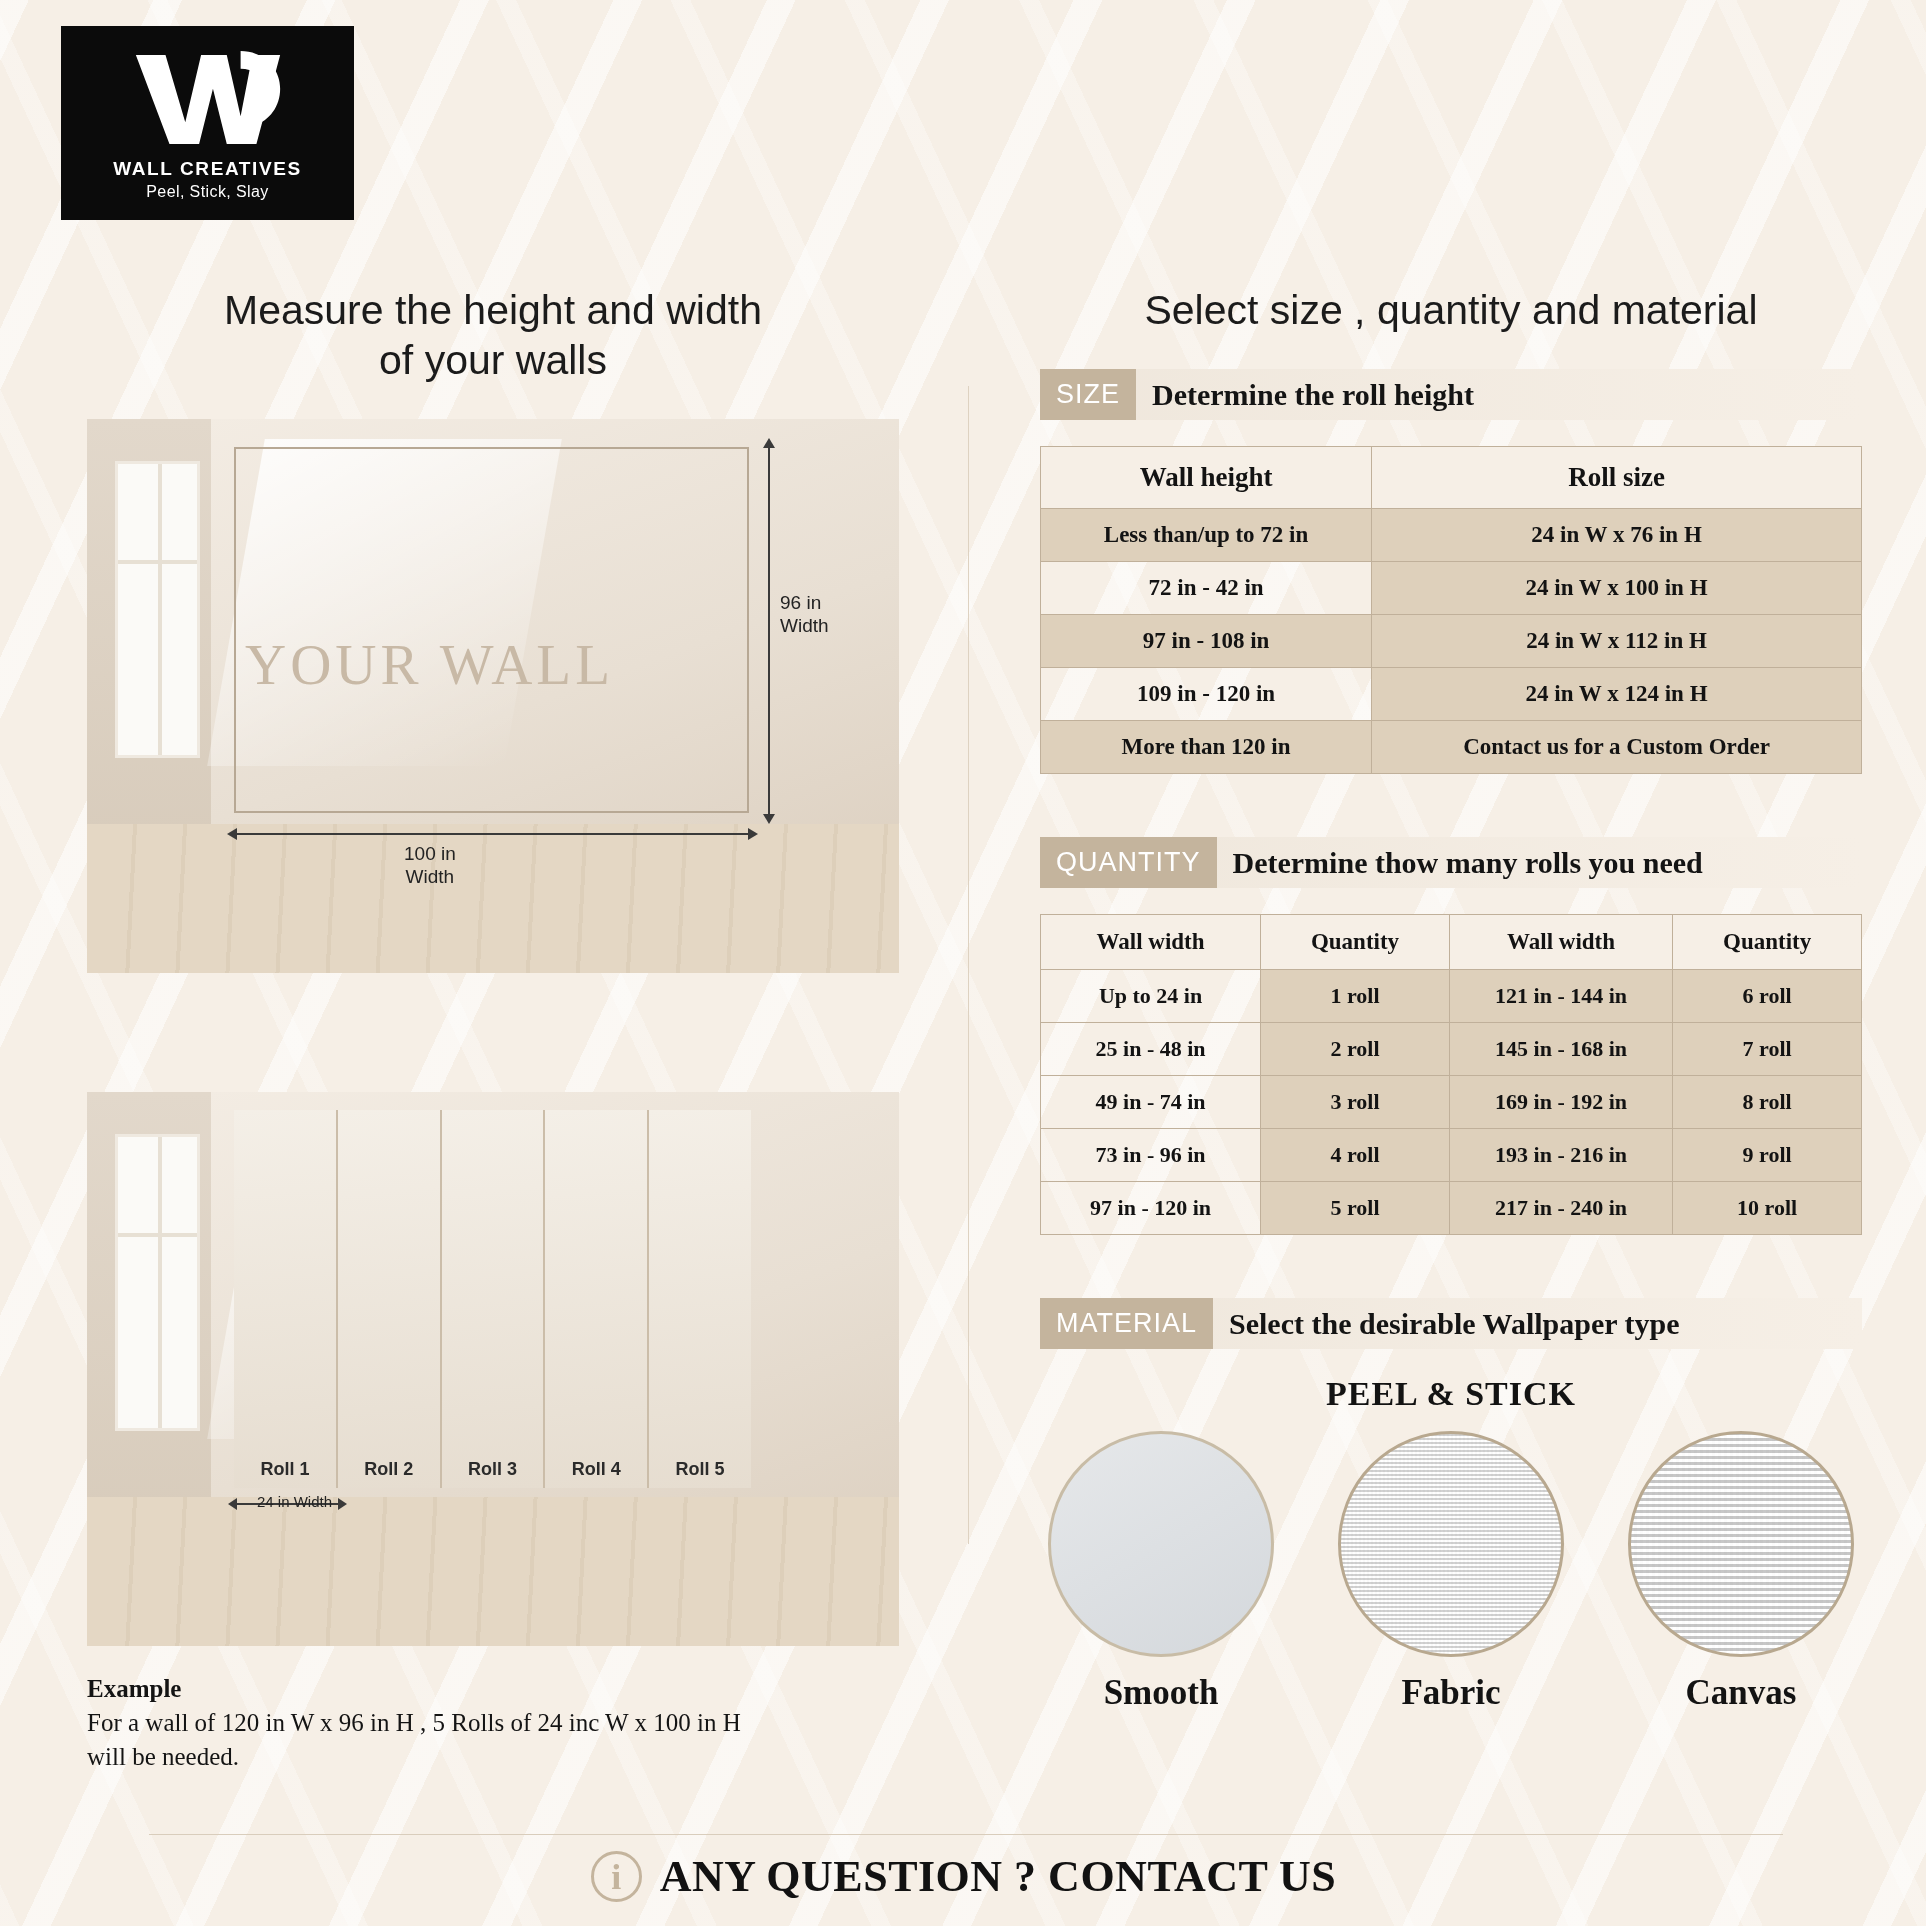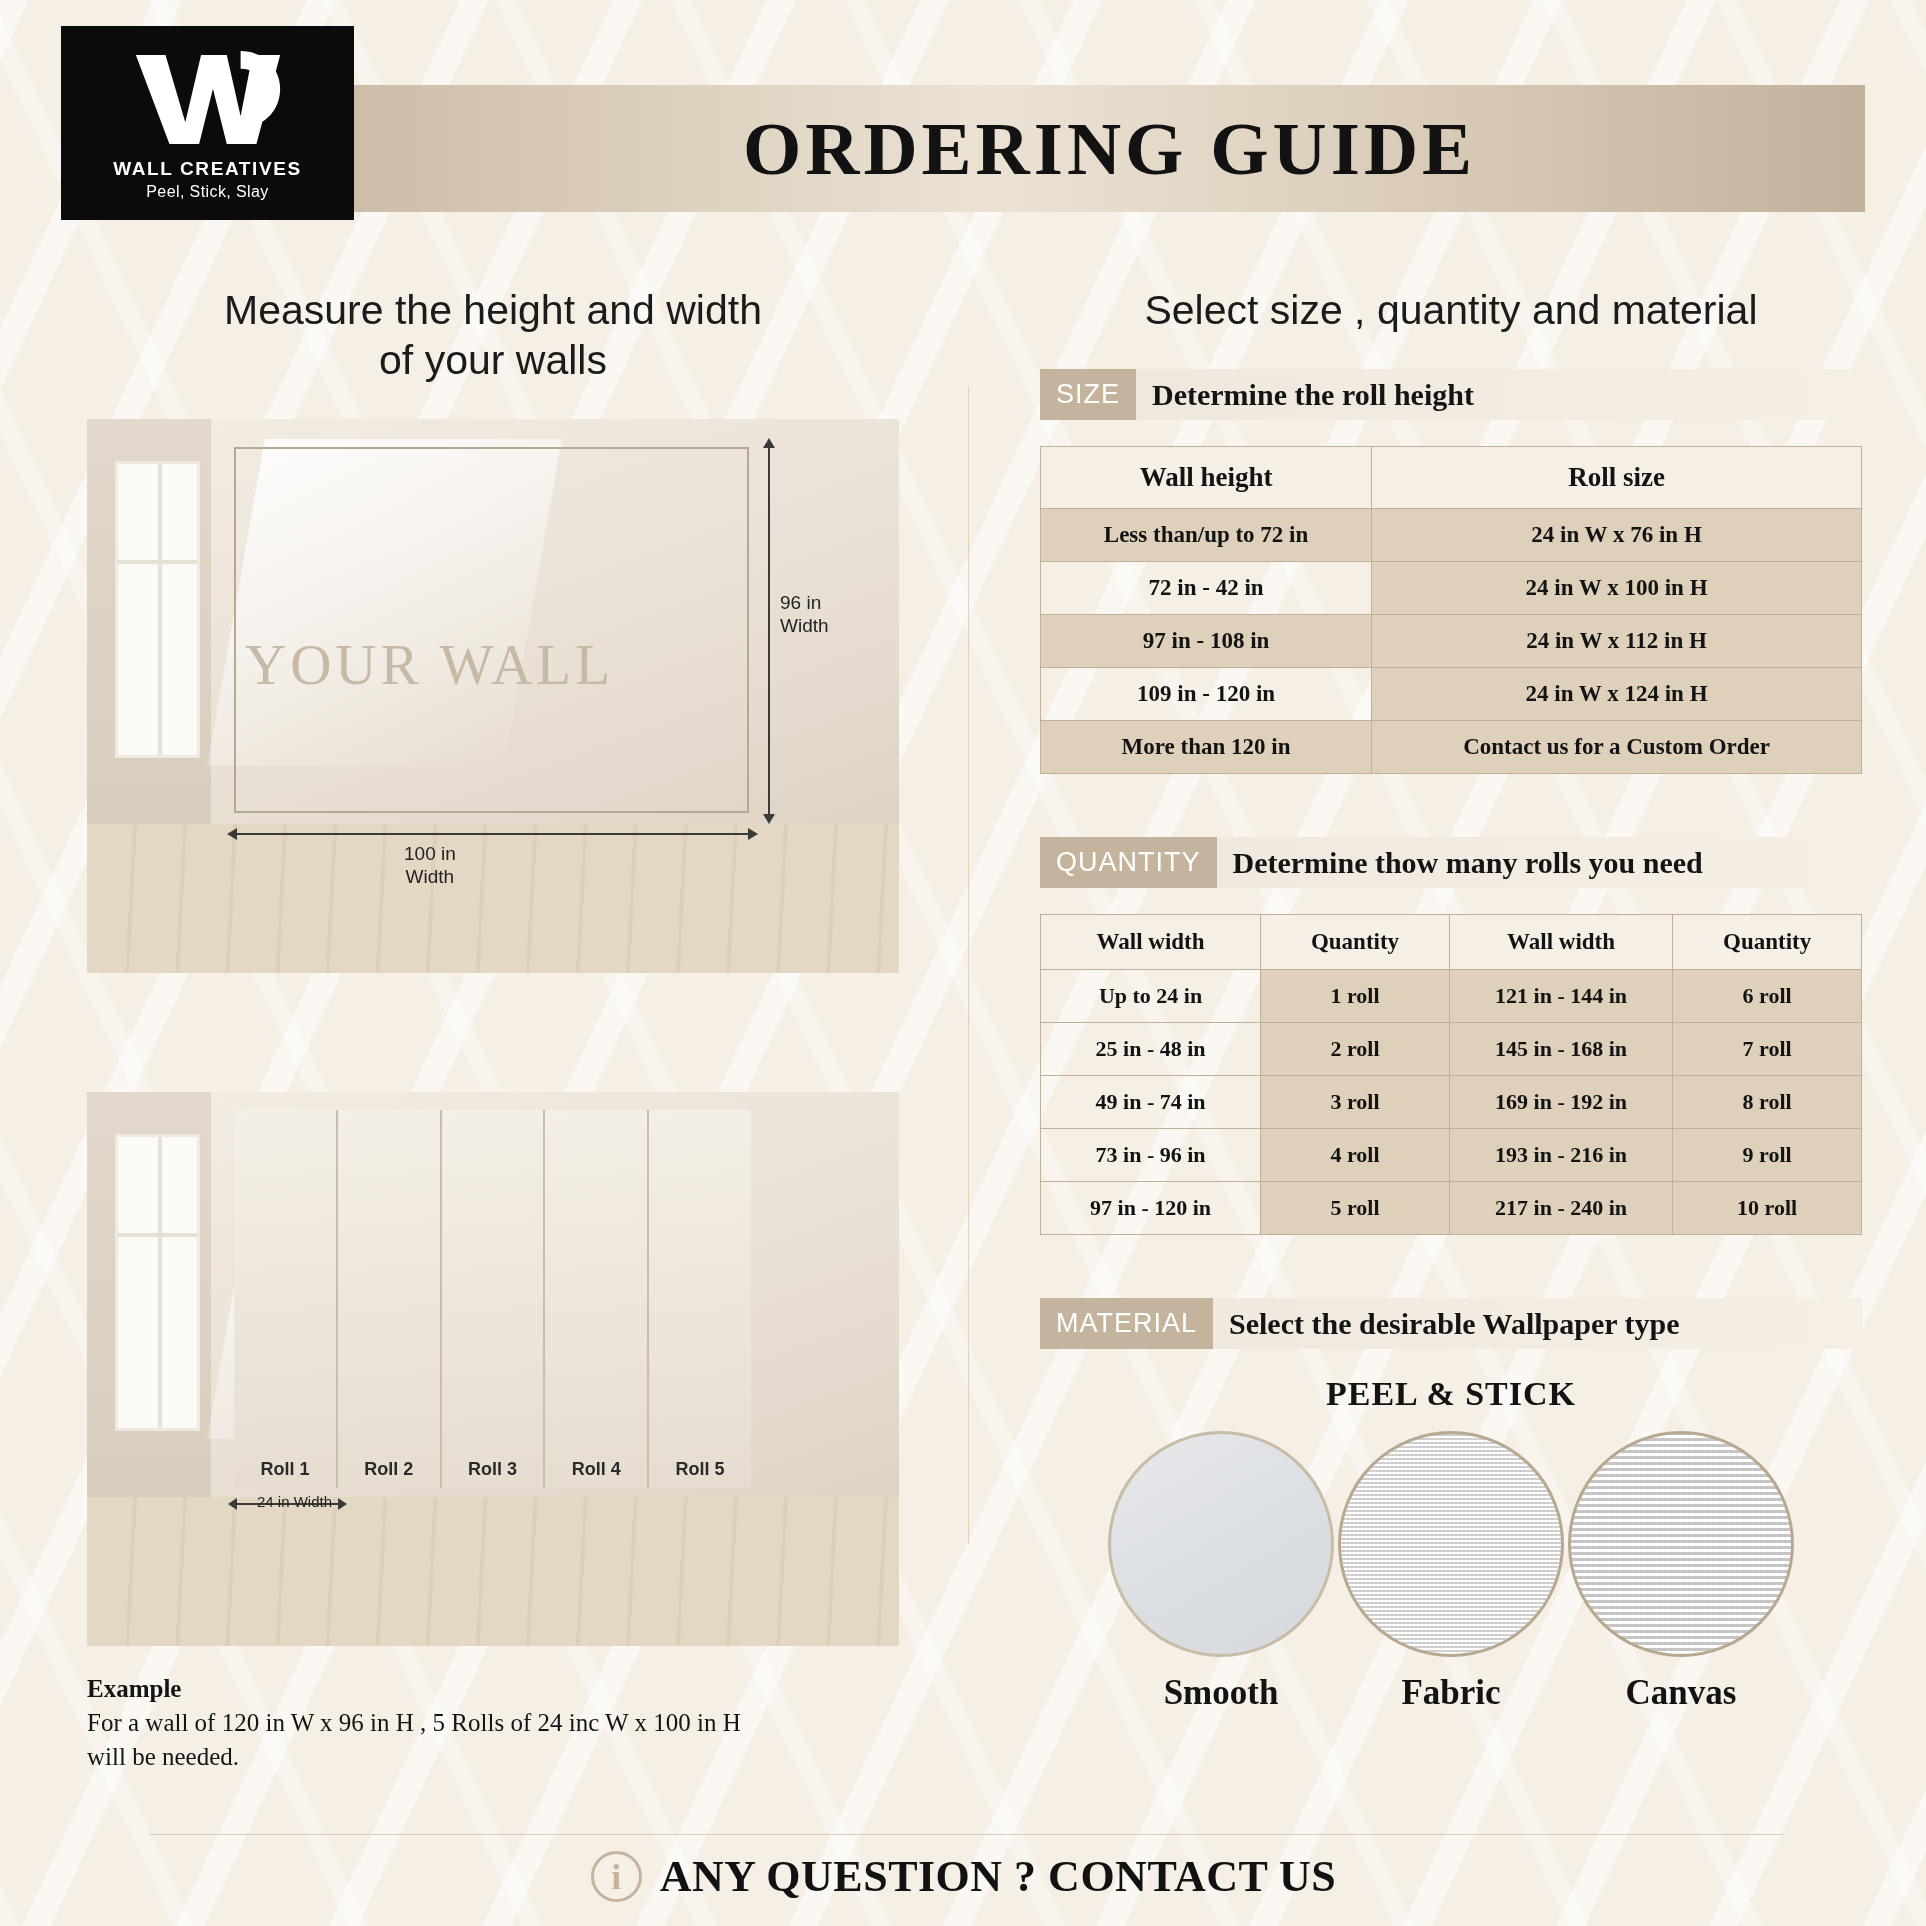--- a/index.html
+++ b/index.html
@@ -197,21 +197,21 @@
   .size-table td.alt { background: #ded0bb; }
   .qty-table th { font-size: 23px; font-weight: 700; padding: 14px 15px; background: #f6efe6; }
   .qty-table td { font-size: 22px; font-weight: 700; padding: 13px 4px; }
   .qty-table td.alt { background: #ded0bb; }
   .peel {
     text-align: center;
     font-family: "Liberation Serif", serif; font-weight: 700;
     font-size: 34px; color: #131313; margin: 26px 0 18px;
     letter-spacing: 1px;
   }
-  .swatches { display: flex; justify-content: center; padding: 0 6px; }
+  .swatches { display: flex; justify-content: space-between; padding: 0 6px; }
   .swatch { width: 230px; text-align: center; }
   .disc {
     width: 226px; height: 226px; border-radius: 50%;
     border: 3px solid #b8a88f; margin: 0 auto;
   }
   .disc-smooth { background: linear-gradient(150deg,#e6e8ea,#d4d8dc); border-color:#c8bca6; }
   .disc-fabric {
     background:
       repeating-linear-gradient(0deg, rgba(255,255,255,0.9) 0 2px, rgba(205,205,205,0.9) 2px 4px),
       repeating-linear-gradient(90deg, rgba(255,255,255,0.85) 0 2px, rgba(200,200,200,0.85) 2px 4px),
@@ -258,23 +258,20 @@
 <div class="page">
 
   <div class="header">
     <div class="logo-box">
       <svg class="logo-mark" viewBox="0 0 170 110">
         <path d="M12 10 L42 10 L62 78 L78 10 L104 10 L118 72 L130 10 L158 10 L134 100 L104 100 L90 44 L76 100 L46 100 Z" fill="#ffffff"></path>
         <path d="M118 6 C140 6 158 22 158 44 C158 66 142 82 120 84 L120 66 C132 64 140 56 140 44 C140 32 131 24 118 24 Z" fill="#ffffff"></path>
       </svg>
       <div class="logo-name">WALL CREATIVES</div>
       <div class="logo-tag">Peel, Stick, Slay</div>
-    </div>
-    <div class="title-bar">
-      <h1>ORDERING GUIDE</h1>
     </div>
   </div>
 
   <div class="vdiv"></div>
 
   <div class="col-left">
     <h2 class="section-heading">
       <span>Measure the height and width</span><br>
       <span>of your walls</span>
     </h2>

